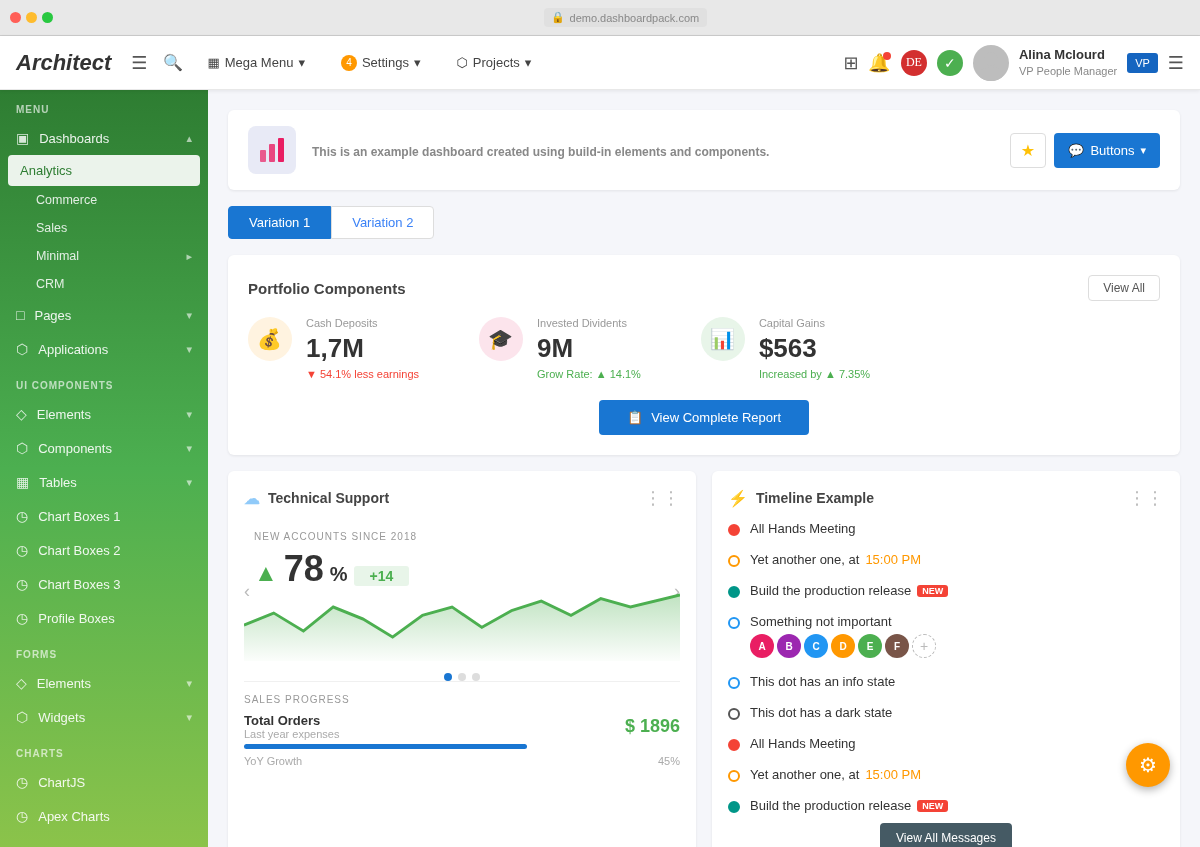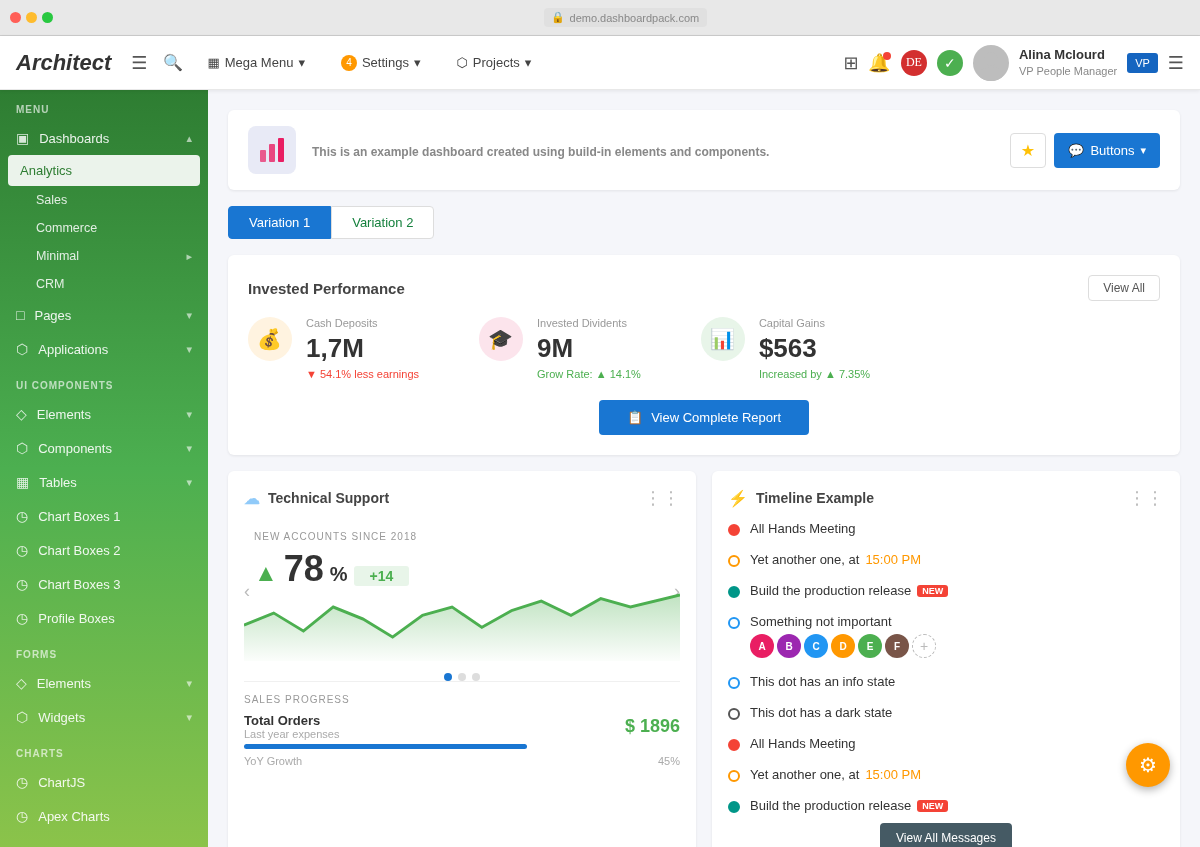--- a/index.html
+++ b/index.html
@@ -130,21 +130,21 @@
       border-radius: 4px; cursor: pointer;
       font-size: 13px; display: flex; align-items: center; gap: 6px;
     }
     .btn-dropdown-arrow { font-size: 11px; }
 
     
     .variation-tabs { display: flex; gap: 0; margin-bottom: 16px; }
     .variation-tab {
       padding: 8px 20px; cursor: pointer;
       border: 1px solid #ddd; font-size: 13px;
-      background: white; color: #15803d;
+      background: white; color: #3b82f6;
     }
     .variation-tab:first-child { border-radius: 4px 0 0 4px; }
     .variation-tab:last-child { border-radius: 0 4px 4px 0; }
     .variation-tab.active { background: #1976d2; color: white; border-color: #1976d2; }
 
     
     .portfolio-card {
       background: white; border-radius: 6px;
       padding: 20px; margin-bottom: 16px;
       box-shadow: 0 1px 3px rgba(0,0,0,0.08);
@@ -354,24 +354,24 @@
       <div class="sidebar-item">
         <span class="sidebar-icon">▣</span>
         <span>Dashboards</span>
         <span class="sidebar-chevron">▴</span>
       </div>
 
       <div class="sidebar-item active-leaf">
         <span>Analytics</span>
       </div>
       <div class="sidebar-sub-item">
+        <span>Commerce</span>
+      </div>
+      <div class="sidebar-sub-item">
         <span>Sales</span>
-      </div>
-      <div class="sidebar-sub-item">
-        <span>Commerce</span>
       </div>
       <div class="sidebar-sub-item">
         <span>Minimal</span>
         <span class="sidebar-chevron">▸</span>
       </div>
       <div class="sidebar-sub-item">
         <span>CRM</span>
       </div>
 
       <div class="sidebar-item">
@@ -466,21 +466,21 @@
         </div>
       </div>
 
       <div class="variation-tabs">
         <div class="variation-tab active">Variation 1</div>
         <div class="variation-tab">Variation 2</div>
       </div>
 
       <div class="portfolio-card">
         <div class="portfolio-header">
-          <span class="portfolio-title">Invested Performance</span>
+          <span class="portfolio-title">Portfolio Components</span>
           <button class="btn-view-all">View All</button>
         </div>
         <div class="portfolio-metrics">
 
           <div class="metric-item">
             <div class="metric-icon orange">💰</div>
             <div>
               <div class="metric-label">Cash Deposits</div>
               <div class="metric-value">1,7M</div>
               <div class="metric-sub down">

